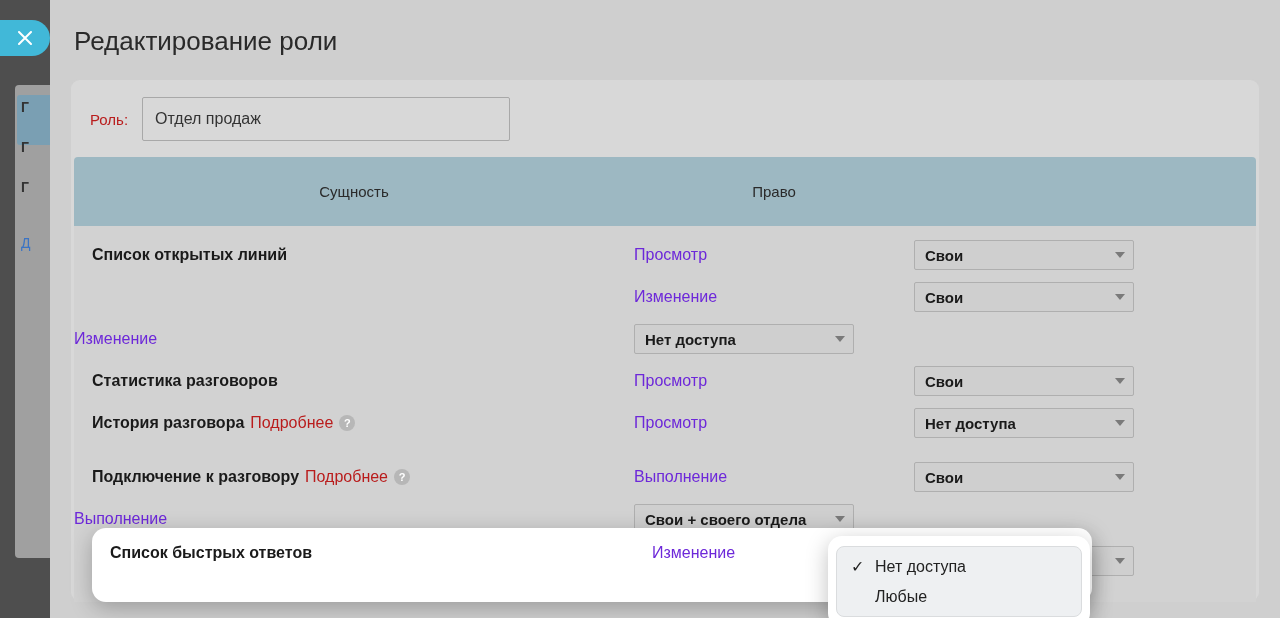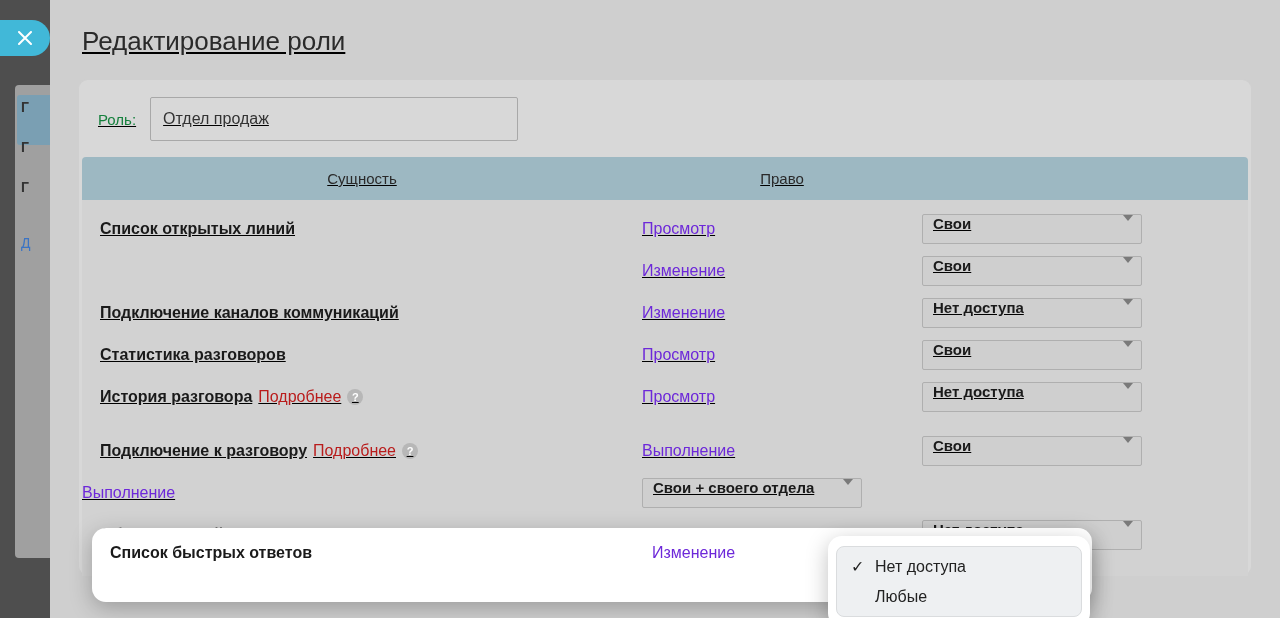--- a/index.html
+++ b/index.html
@@ -58,59 +58,58 @@
   cursor: pointer;
 }
 .close-btn svg { width:14px; height:14px; }
 .panel {
   position: absolute;
   left: 50px;
   right: 0;
   top: 0;
   bottom: 0;
   background: #cfcfcf;
-  padding: 0 28px;
-  text-decoration: underline;
+  padding: 0 20px;
 }
 .panel-title {
   font-size: 26px;
   font-weight: 400;
   color: #2a2a2a;
   padding: 26px 4px 22px;
 }
 .card {
   background: #d8d8d8;
   border-radius: 10px;
   padding: 18px 0 0;
   box-shadow: inset 0 0 0 1px rgba(0,0,0,0.04);
 }
 .role-row {
   display: flex;
   align-items: center;
   gap: 14px;
   padding: 0 20px 16px;
 }
-.role-label { color:#15803d; font-size:15px; }
+.role-label { color:#b91c1c; font-size:15px; }
 .role-input {
   width: 368px;
   height: 44px;
   background: #d8d8d8;
   border: 1px solid #a8a8a8;
   border-radius: 2px;
   font-size: 16px;
   padding: 0 12px;
   color: #333;
 }
 .table-head {
   display: grid;
   grid-template-columns: 560px 280px 1fr;
   background: #9db8c2;
   border-radius: 4px 4px 0 0;
   margin: 0 4px;
-  height: 43px;
+  height: 69px;
   align-items: center;
   font-size: 15px;
   color: #2a2a2a;
 }
 .table-head > div { text-align: center; }
 .table-head > div:first-child { text-align: center; }
 .rows {
   margin: 0 4px;
   background: #d2d2d2;
   padding: 8px 0 20px;
@@ -142,20 +141,21 @@
   color: #6d28d9;
 }
 .right-cell { padding-right: 24px; }
 .select {
   width: 220px;
   height: 30px;
   background: #cfcfcf;
   border: 1px solid #afafaf;
   border-radius: 2px;
   display: flex;
+  align-items: center;
   justify-content: space-between;
   padding: 0 8px 0 10px;
   font-size: 15px;
   font-weight: 700;
   color: #1a1a1a;
   cursor: pointer;
 }
 .select .caret {
   width: 0; height: 0;
   border-left: 5px solid transparent;
@@ -256,23 +256,20 @@
           <div class="entity"></div>
           <div class="action">Изменение</div>
           <div class="right-cell">
             <div class="select">
               <span>Свои</span>
               <span class="caret"></span>
             </div>
           </div>
         </div>
         <div class="row">
-          <div class="entity">
-            <span>Подключение каналов коммуникаций</span>
-          </div>
           <div class="action">Изменение</div>
           <div class="right-cell">
             <div class="select">
               <span>Нет доступа</span>
               <span class="caret"></span>
             </div>
           </div>
         </div>
         <div class="row">
           <div class="entity">

